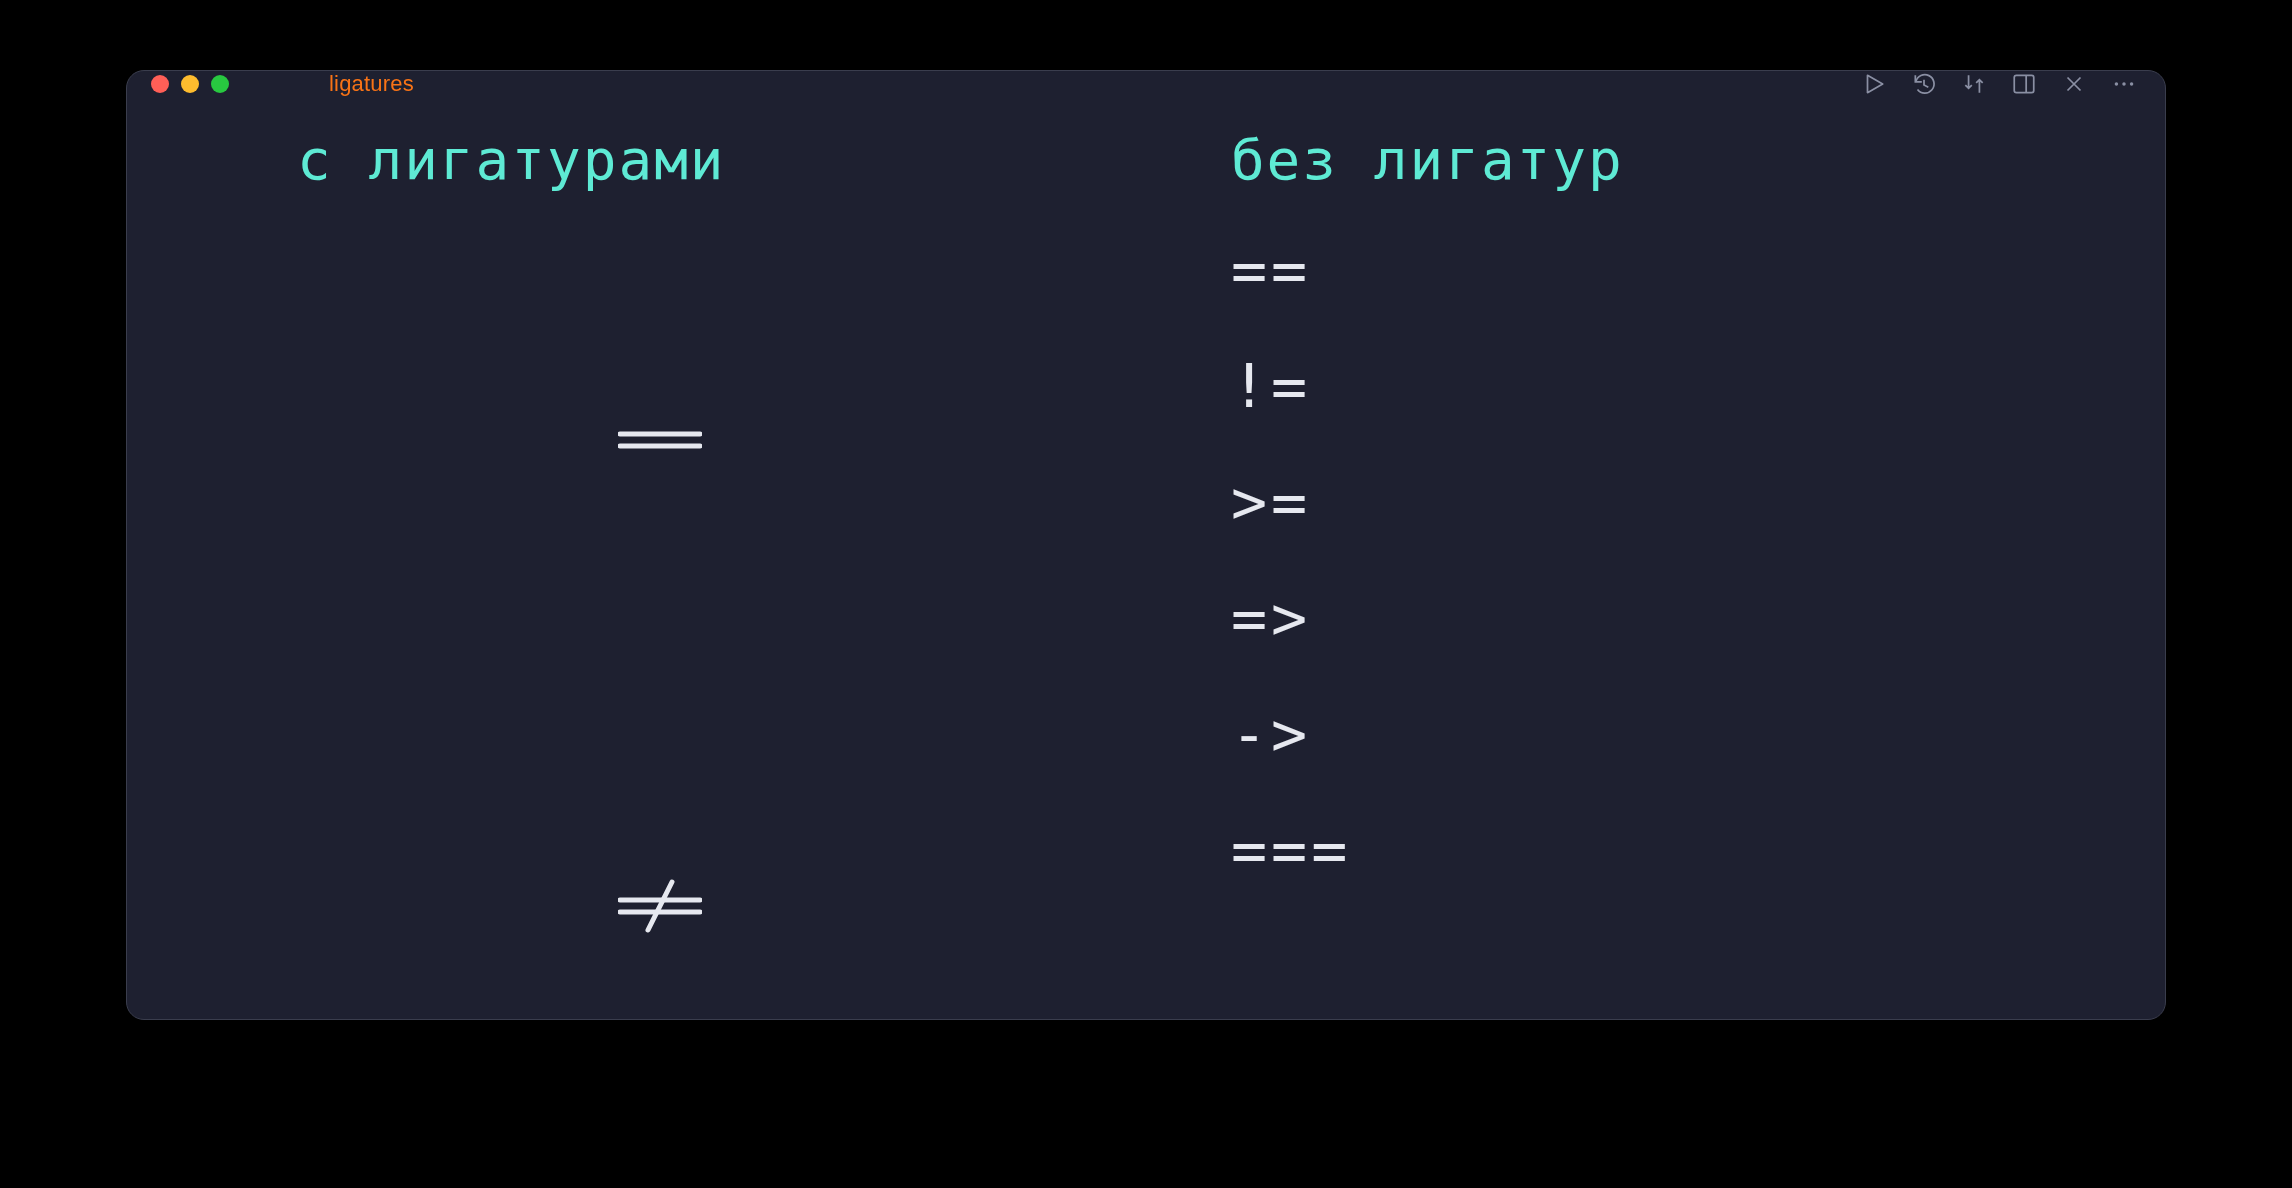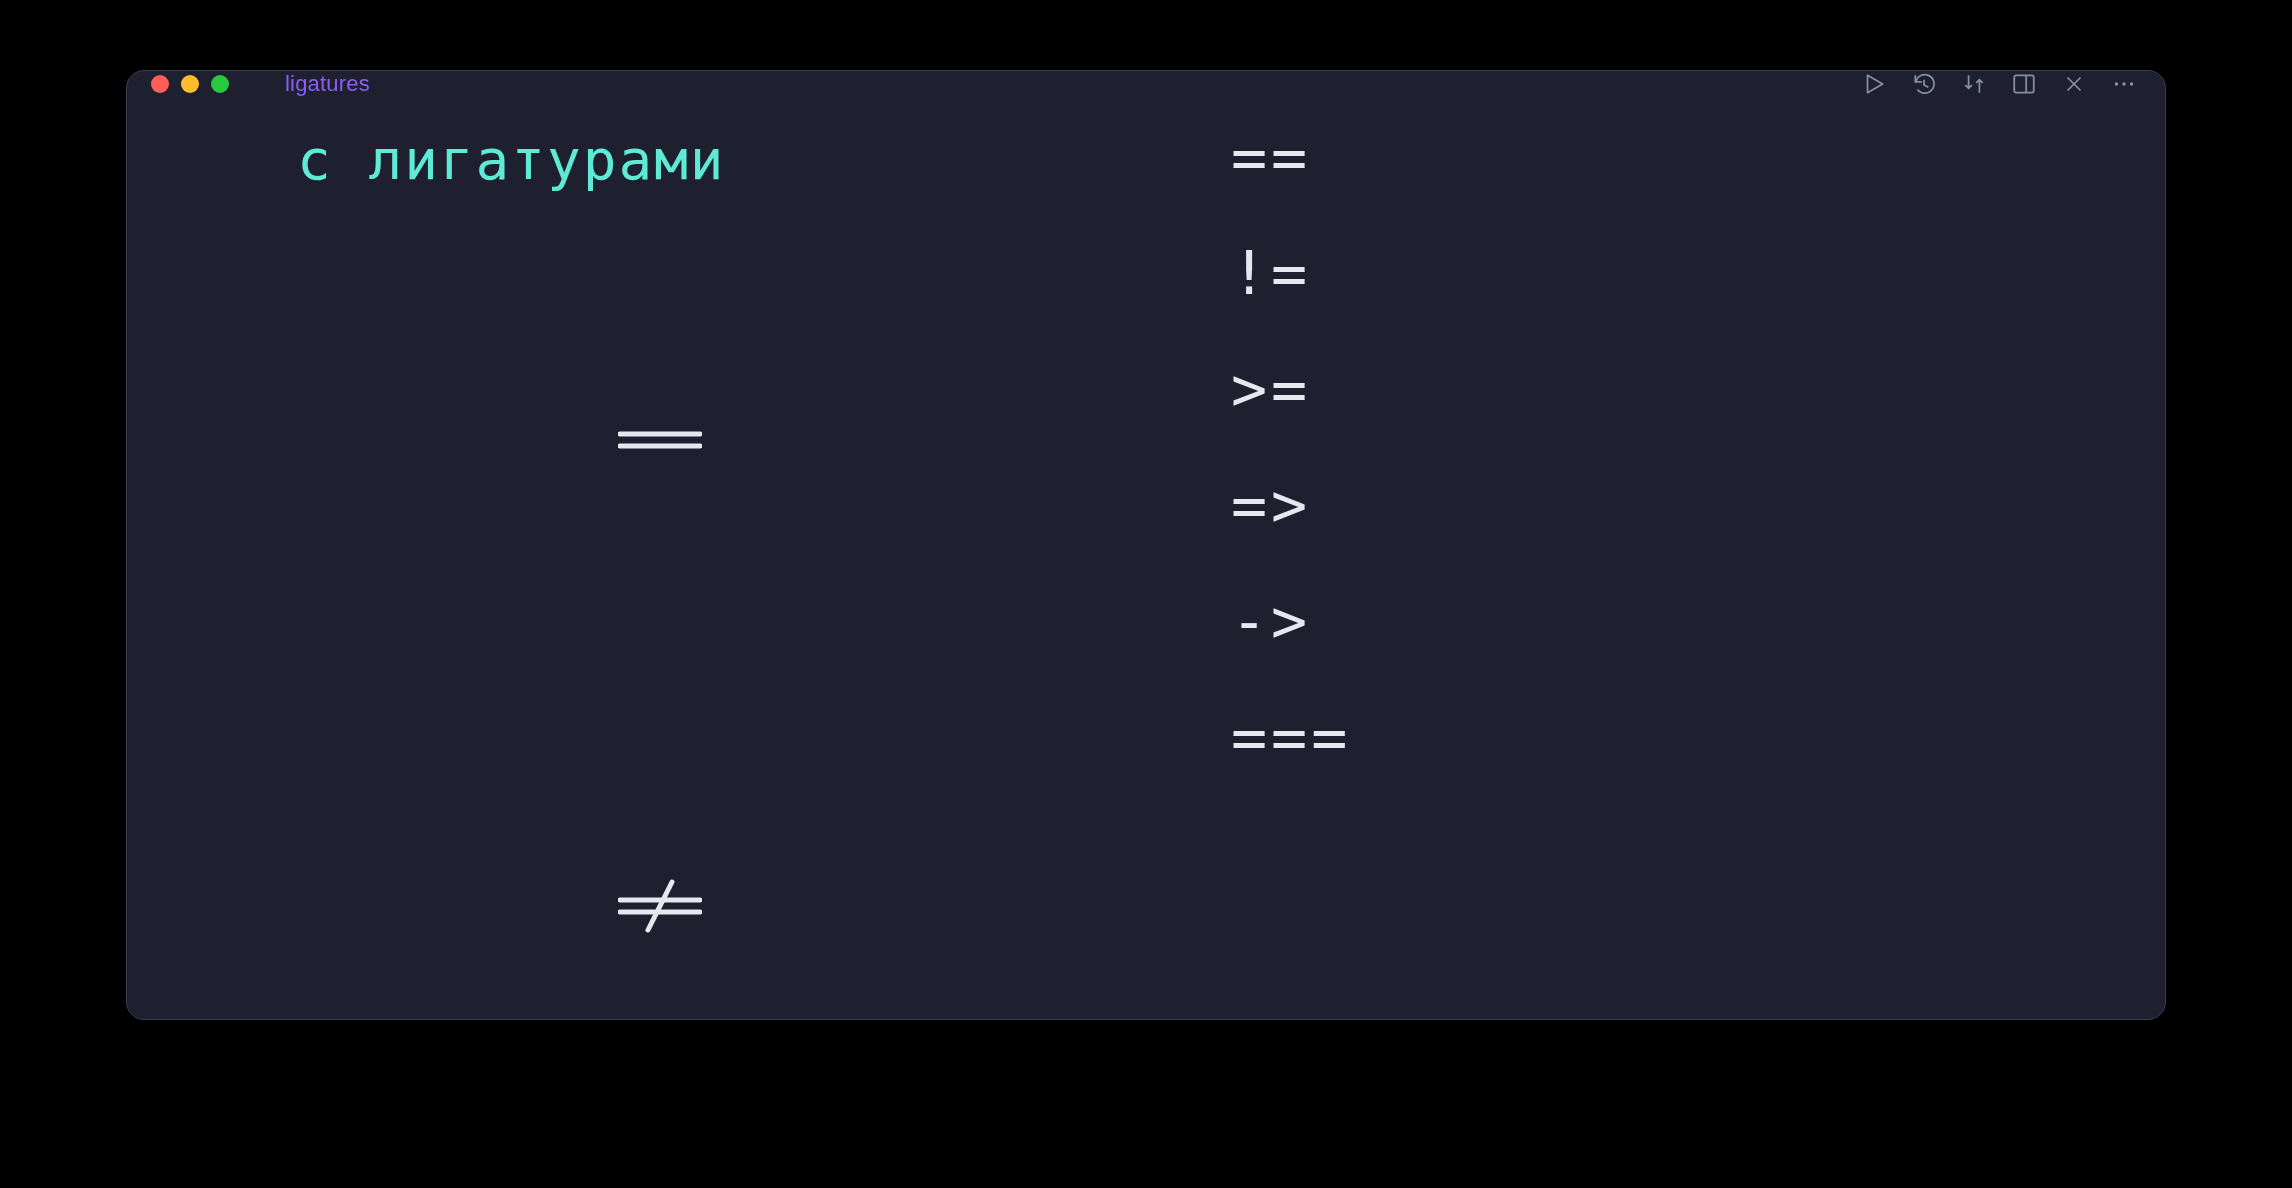--- a/index.html
+++ b/index.html
@@ -49,22 +49,22 @@
       width: 18px;
       height: 18px;
       border-radius: 50%;
     }
     
     .traffic-red { background: #ff5f57; }
     .traffic-yellow { background: #febc2e; }
     .traffic-green { background: #28c840; }
     
     .tab-title {
-      margin-left: 56px;
-      color: #8b5cf6;
+      margin-left: 100px;
+      color: #f97316;
       font-size: 22px;
       font-weight: 400;
       letter-spacing: 0.2px;
       font-family: -apple-system, BlinkMacSystemFont, "Segoe UI", sans-serif;
     }
     
     .toolbar-right {
       position: absolute;
       right: 28px;
       display: flex;
@@ -210,20 +210,21 @@
             <line x1="2" y1="24" x2="82" y2="24" stroke="#e6e8ef" stroke-width="5" stroke-linecap="round"></line>
             <line x1="2" y1="36" x2="82" y2="36" stroke="#e6e8ef" stroke-width="5" stroke-linecap="round"></line>
             <line x1="54" y1="6" x2="30" y2="54" stroke="#e6e8ef" stroke-width="5" stroke-linecap="round"></line>
           </svg>
         </span>
       </div>
 
     </div>
 
     <div class="column column-right">
+      <div class="column-header">без лигатур</div>
 
       <div class="symbol-row">==</div>
       <div class="symbol-row">!=</div>
       <div class="symbol-row">&gt;=</div>
       <div class="symbol-row">=&gt;</div>
       <div class="symbol-row">-&gt;</div>
       <div class="symbol-row">===</div>
     </div>
   </div>
 </div>

